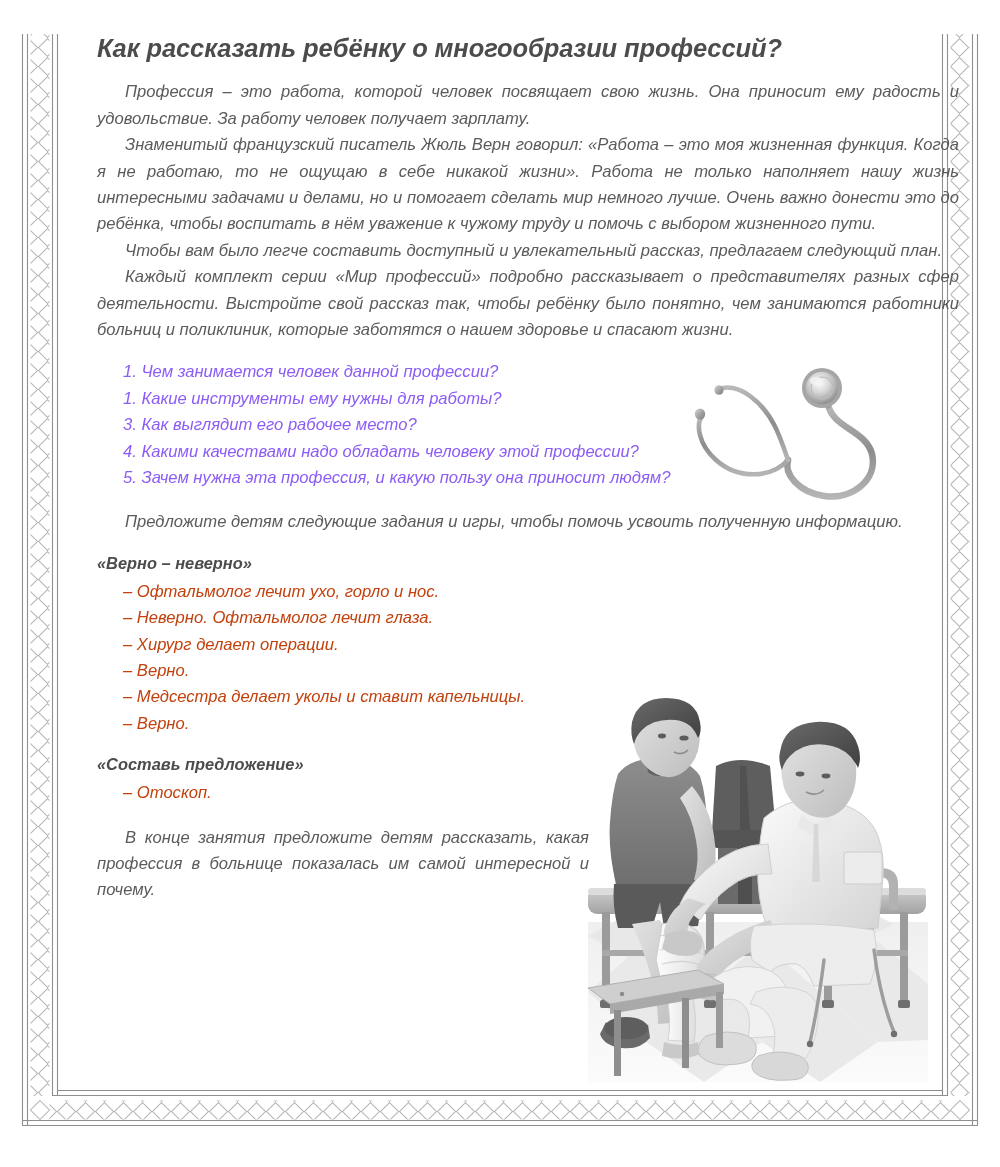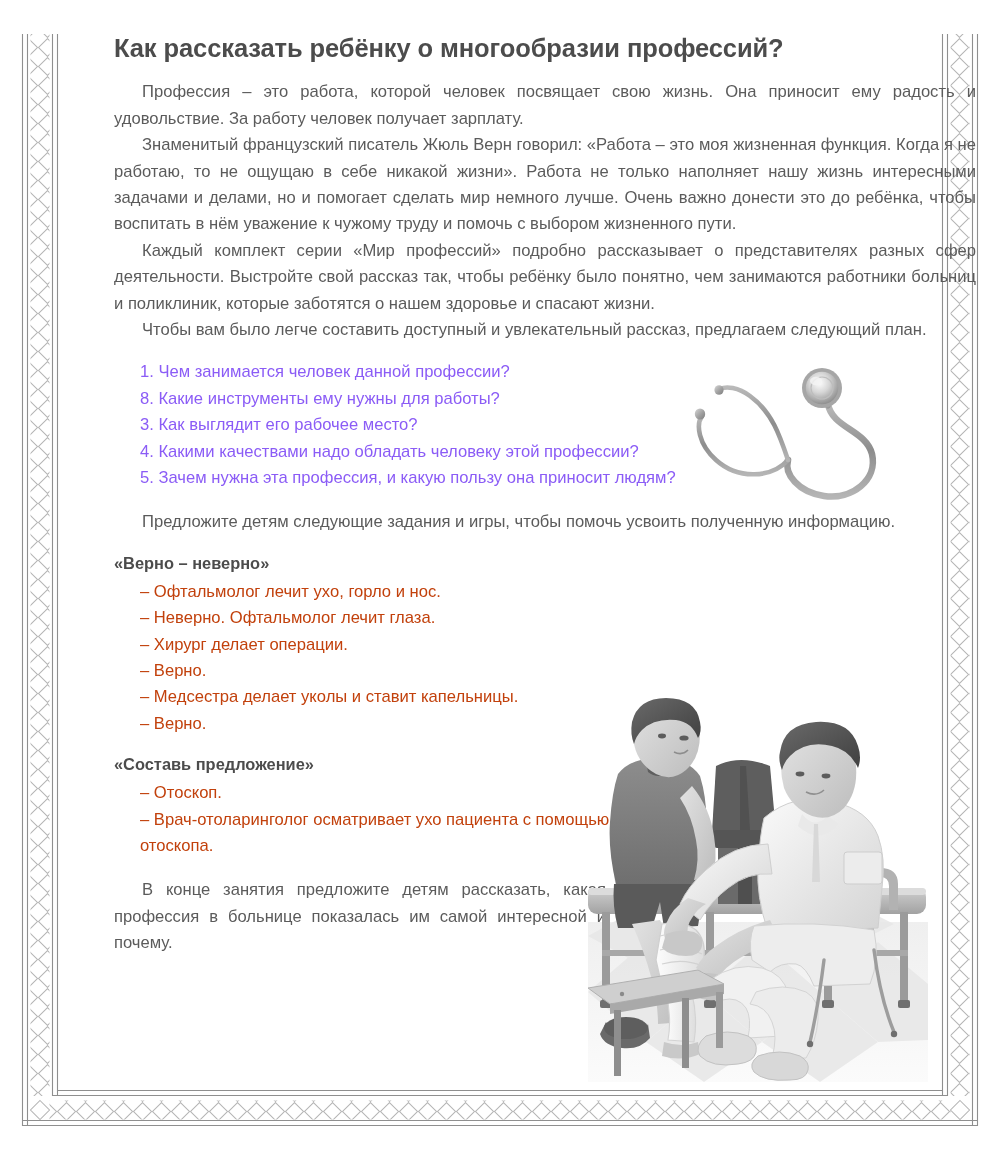--- a/index.html
+++ b/index.html
@@ -27,23 +27,24 @@
     position: absolute;
     left: 0; top: 0;
     width: 1000px;
     height: 1167px;
     pointer-events: none;
   }
 
   
   #content {
     position: absolute;
-    left: 114px;
+    left: 97px;
     top: 34px;
     width: 862px;
+    font-style: italic;
   }
 
   h1.doc-title {
     font-size: 25.5px;
     font-weight: bold;
     color: #4c4c4c;
     margin: 0 0 16px 0;
     letter-spacing: -0.1px;
     line-height: 1.15;
   }
@@ -163,27 +164,27 @@
   </svg>
 
   <div id="content">
 
     <h1 class="doc-title">Как рассказать ребёнку о многообразии профессий?</h1>
 
     <p class="para">Профессия – это работа, которой человек посвящает свою жизнь. Она приносит ему радость и удовольствие. За работу человек получает зарплату.</p>
 
     <p class="para">Знаменитый французский писатель Жюль Верн говорил: «Работа – это моя жизненная функция. Когда я не работаю, то не ощущаю в себе никакой жизни». Работа не только наполняет нашу жизнь интересными задачами и делами, но и помогает сделать мир немного лучше. Очень важно донести это до ребёнка, чтобы воспитать в нём уважение к чужому труду и помочь с выбором жизненного пути.</p>
 
+    <p class="para">Чтобы вам было легче составить доступный и увлекательный рассказ, предлагаем следующий план.</p>
+
     <p class="para">Каждый комплект серии «Мир профессий» подробно рассказывает о представителях разных сфер деятельности. Выстройте свой рассказ так, чтобы ребёнку было понятно, чем занимаются работники больниц и поликлиник, которые заботятся о нашем здоровье и спасают жизни.</p>
-
-    <p class="para">Чтобы вам было легче составить доступный и увлекательный рассказ, предлагаем следующий план.</p>
 
     <ol class="plan">
       <li>1. Чем занимается человек данной профессии?</li>
-      <li>8. Какие инструменты ему нужны для работы?</li>
+      <li>1. Какие инструменты ему нужны для работы?</li>
       <li>3. Как выглядит его рабочее место?</li>
       <li>4. Какими качествами надо обладать человеку этой профессии?</li>
       <li>5. Зачем нужна эта профессия, и какую пользу она приносит людям?</li>
     </ol>
 
     <div class="spacer-md"></div>
 
     <p class="para">Предложите детям следующие задания и игры, чтобы помочь усвоить полученную информацию.</p>
 
     <h3 class="sub">«Верно – неверно»</h3>
@@ -196,21 +197,20 @@
       <li>– Верно.</li>
       <li>– Медсестра делает уколы и ставит капельницы.</li>
       <li>– Верно.</li>
     </ul>
 
     <h3 class="sub narrow">«Составь предложение»</h3>
 
 
     <ul class="dash narrow">
       <li>– Отоскоп.</li>
-      <li>– Врач-отоларинголог осматривает ухо пациента с помощью отоскопа.</li>
     </ul>
 
     <div class="spacer-md"></div>
 
     <p class="para narrow">В конце занятия предложите детям рассказать, какая профессия в больнице показалась им самой интересной и почему.</p>
   </div>
 
   <svg id="stethoscope" viewBox="0 0 256 152" xmlns="http://www.w3.org/2000/svg">
     <defs>
       <radialGradient id="chest-g" cx="42%" cy="34%" r="68%">

